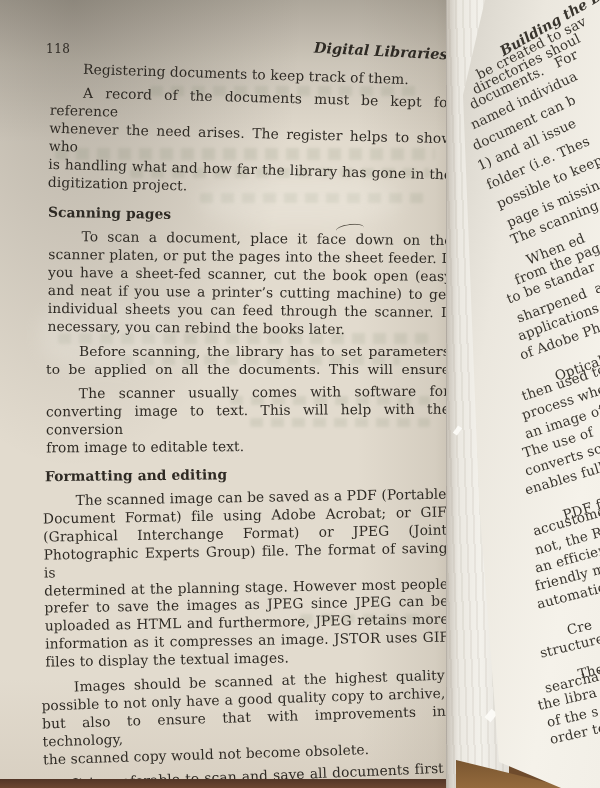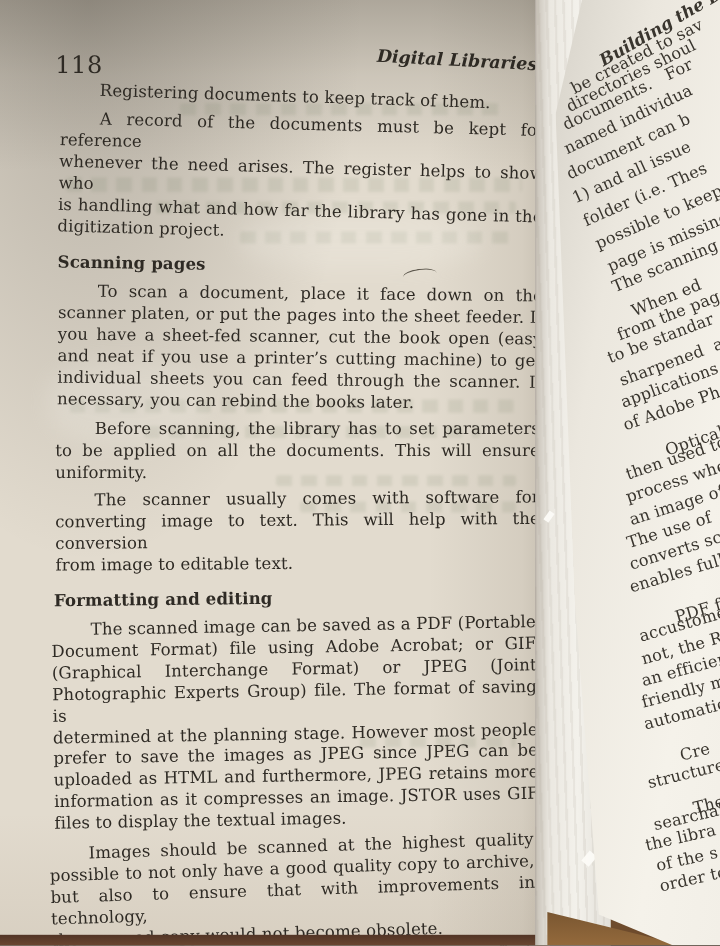--- a/index.html
+++ b/index.html
@@ -13,21 +13,21 @@
     position:absolute;left:0;top:0;width:458px;height:788px;
     background:
       radial-gradient(ellipse at 16% 0%, rgba(45,40,33,.25), transparent 42%),
       linear-gradient(180deg, rgba(72,66,56,.34) 0%, rgba(72,66,56,.14) 8%, rgba(0,0,0,0) 18%),
       linear-gradient(90deg, rgba(0,0,0,0) 78%, rgba(95,84,66,.10) 95%, rgba(95,84,66,.22) 100%),
       linear-gradient(180deg, rgba(0,0,0,0) 86%, rgba(125,102,78,.10) 100%),
       #e2dbce;
   }
   .page-body{position:absolute;left:46px;top:42px;width:404px;color:#2e2a24;}
   .hdr-row{display:flex;justify-content:space-between;align-items:flex-start;margin-bottom:7px;}
-  .pagenum{font-size:20px;letter-spacing:.5px;}
+  .pagenum{font-size:12px;letter-spacing:.5px;}
   .runhead{font-size:14.5px;font-weight:bold;font-style:italic;transform:rotate(3deg);margin-right:2px;}
   .blk{margin:5px 0;}
   .blk.h{font-weight:bold;font-size:15px;margin:11px 0 4px;}
   .ln{font-size:13.8px;line-height:17.9px;text-align:justify;letter-spacing:.1px;}
   .ln.j{text-align-last:justify;}
   .ln.ind{text-indent:33px;}
   .arc{position:absolute;left:336px;top:224px;width:28px;height:9px;
        border-top:1.6px solid rgba(60,55,45,.8);border-radius:50%;transform:rotate(-7deg);}
   .ghost{position:absolute;filter:blur(1.4px);opacity:.11;border-radius:2px;
          background:repeating-linear-gradient(90deg, #5f6f52 0 13px, transparent 13px 21px);}
@@ -106,21 +106,20 @@
             <div class="ln j ind">To scan a document, place it face down on the</div>
             <div class="ln j">scanner platen, or put the pages into the sheet feeder. If</div>
             <div class="ln j">you have a sheet-fed scanner, cut the book open (easy</div>
             <div class="ln j">and neat if you use a printer’s cutting machine) to get</div>
             <div class="ln j">individual sheets you can feed through the scanner. If</div>
             <div class="ln">necessary, you can rebind the books later.</div>
           </div>
           <div class="blk p" style="transform: rotate(0deg) translateX(0px);">
             <div class="ln j ind">Before scanning, the library has to set parameters</div>
             <div class="ln j">to be applied on all the documents. This will ensure</div>
-            <div class="ln">uniformity.</div>
           </div>
           <div class="blk p" style="transform: rotate(-0.4deg) translateX(0px);">
             <div class="ln j ind">The scanner usually comes with software for</div>
             <div class="ln j">converting image to text. This will help with the conversion</div>
             <div class="ln">from image to editable text.</div>
           </div>
           <div class="blk h" style="transform: rotate(-0.6deg) translateX(-1px);">
             <div class="ln">Formatting and editing</div>
           </div>
           <div class="blk p" style="transform: rotate(-1deg) translateX(-2px);">

